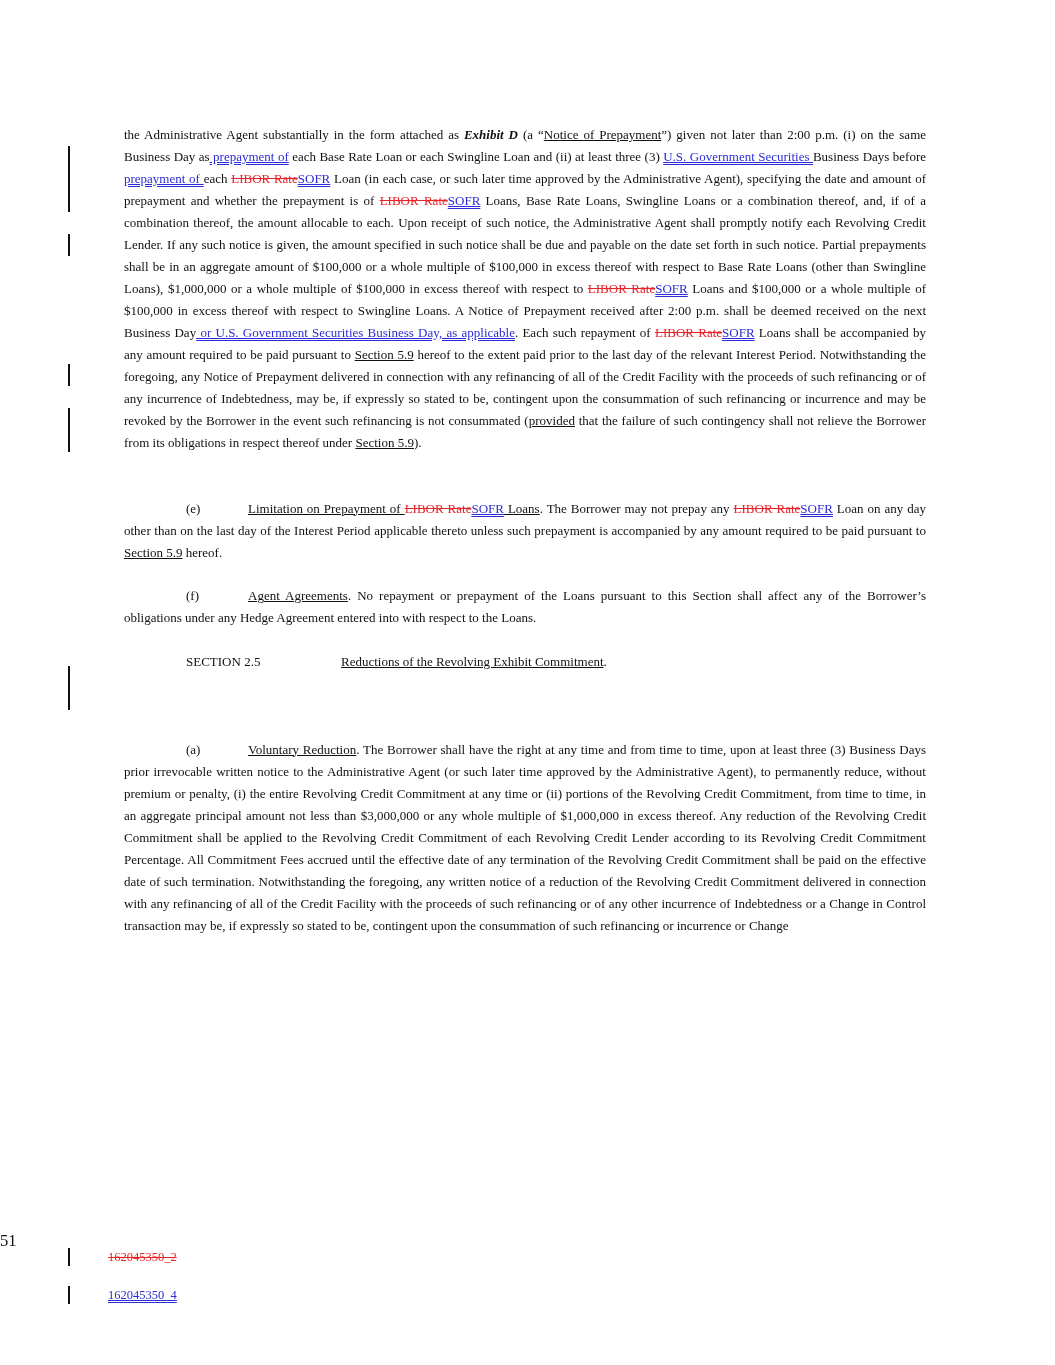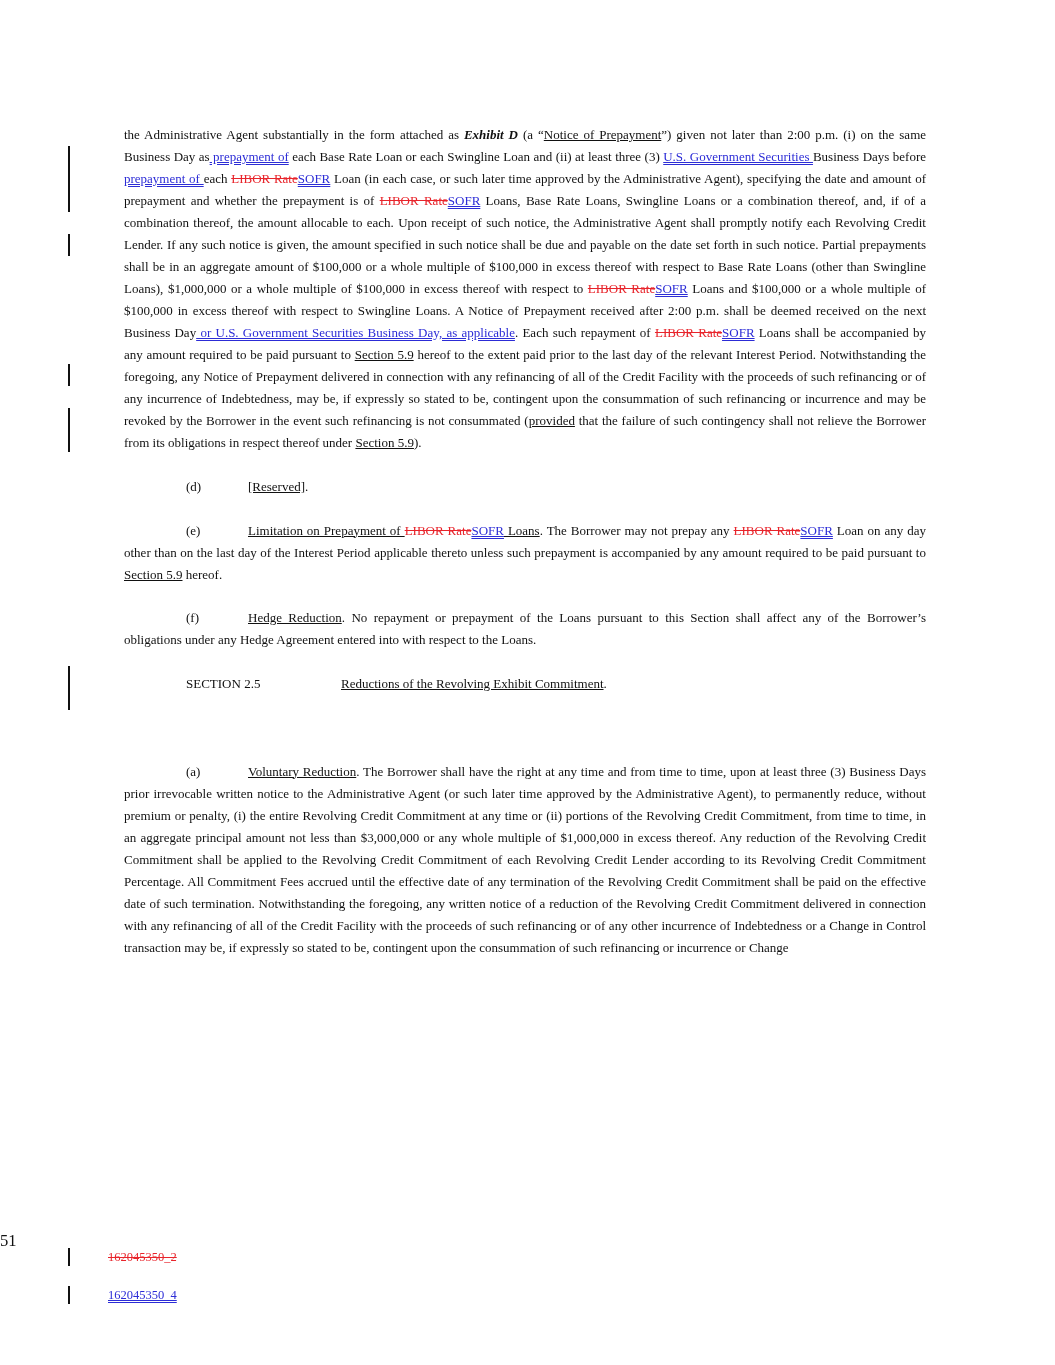--- a/index.html
+++ b/index.html
@@ -30,30 +30,27 @@
 <div class="bar" style="top:408px;height:44px;"></div>
 <div class="bar" style="top:666px;height:44px;"></div>
 <div class="bar" style="top:1248px;height:18px;"></div>
 <div class="bar" style="top:1286px;height:18px;"></div>
 
 <div class="page">
   <p class="p">
     <span>the Administrative Agent substantially in the form attached as </span><span class="bi">Exhibit D</span><span> (a “</span><span class="u">Notice of Prepayment</span><span>”) given not later than 2:00 p.m. (i) on the same Business Day as</span><span class="ins"> prepayment of</span><span> each Base Rate Loan or each Swingline Loan and (ii) at least three (3) </span><span class="ins">U.S. Government Securities </span><span>Business Days before </span><span class="ins">prepayment of </span><span>each </span><span class="del">LIBOR Rate</span><span class="ins">SOFR</span><span> Loan (in each case, or such later time approved by the Administrative Agent), specifying the date and amount of prepayment and whether the prepayment is of </span><span class="del">LIBOR Rate</span><span class="ins">SOFR</span><span> Loans, Base Rate Loans, Swingline Loans or a combination thereof, and, if of a combination thereof, the amount allocable to each.  Upon receipt of such notice, the Administrative Agent shall promptly notify each Revolving Credit Lender.  If any such notice is given, the amount specified in such notice shall be due and payable on the date set forth in such notice.  Partial prepayments shall be in an aggregate amount of $100,000 or a whole multiple of $100,000 in excess thereof with respect to Base Rate Loans (other than Swingline Loans), $1,000,000 or a whole multiple of $100,000 in excess thereof with respect to </span><span class="del">LIBOR Rate</span><span class="ins">SOFR</span><span> Loans and $100,000 or a whole multiple of $100,000 in excess thereof with respect to Swingline Loans.  A Notice of Prepayment received after 2:00 p.m. shall be deemed received on the next Business Day</span><span class="ins"> or U.S. Government Securities Business Day, as applicable</span><span>.  Each such repayment of </span><span class="del">LIBOR Rate</span><span class="ins">SOFR</span><span> Loans shall be accompanied by any amount required to be paid pursuant to </span><span class="u">Section 5.9</span><span> hereof to the extent paid prior to the last day of the relevant Interest Period.  Notwithstanding the foregoing, any Notice of Prepayment delivered in connection with any refinancing of all of the Credit Facility with the proceeds of such refinancing or of any incurrence of Indebtedness, may be, if expressly so stated to be, contingent upon the consummation of such refinancing or incurrence and may be revoked by the Borrower in the event such refinancing is not consummated (</span><span class="u">provided</span><span> that the failure of such contingency shall not relieve the Borrower from its obligations in respect thereof under </span><span class="u">Section 5.9</span><span>).</span>
   </p>
   <div class="gap"></div>
-  <p class="p">
-    <span class="ind"></span><span class="lbl">(d)</span><span class="u">[Reserved]</span><span>.</span>
-  </p>
   <div class="gap"></div>
   <p class="p">
     <span class="ind"></span><span class="lbl">(e)</span><span class="u">Limitation on Prepayment of </span><span class="del">LIBOR Rate</span><span class="ins">SOFR</span><span class="u"> Loans</span><span>.  The Borrower may not prepay any </span><span class="del">LIBOR Rate</span><span class="ins">SOFR</span><span> Loan on any day other than on the last day of the Interest Period applicable thereto unless such prepayment is accompanied by any amount required to be paid pursuant to </span><span class="u">Section 5.9</span><span> hereof.</span>
   </p>
   <div class="gap"></div>
   <p class="p">
-    <span class="ind"></span><span class="lbl">(f)</span><span class="u">Hedge Reduction</span><span>.  No repayment or prepayment of the Loans pursuant to this Section shall affect any of the Borrower’s obligations under any Hedge Agreement entered into with respect to the Loans.</span>
+    <span class="ind"></span><span class="lbl">(f)</span><span class="u">Agent Agreements</span><span>.  No repayment or prepayment of the Loans pursuant to this Section shall affect any of the Borrower’s obligations under any Hedge Agreement entered into with respect to the Loans.</span>
   </p>
   <div class="gap"></div>
   <p class="p">
     <span class="ind"></span><span class="sechead">SECTION 2.5</span><span class="u">Reductions of the Revolving Exhibit Commitment</span><span>.</span>
   </p>
   <div class="gap"></div>
     <div class="gap"></div>
     <div class="gap"></div>
   <p class="p">
     <span class="ind"></span><span class="lbl">(a)</span><span class="u">Voluntary Reduction</span><span>.  The Borrower shall have the right at any time and from time to time, upon at least three (3) Business Days prior irrevocable written notice to the Administrative Agent (or such later time approved by the Administrative Agent), to permanently reduce, without premium or penalty, (i) the entire Revolving Credit Commitment at any time or (ii) portions of the Revolving Credit Commitment, from time to time, in an aggregate principal amount not less than $3,000,000 or any whole multiple of $1,000,000 in excess thereof.  Any reduction of the Revolving Credit Commitment shall be applied to the Revolving Credit Commitment of each Revolving Credit Lender according to its Revolving Credit Commitment Percentage.  All Commitment Fees accrued until the effective date of any termination of the Revolving Credit Commitment shall be paid on the effective date of such termination.  Notwithstanding the foregoing, any written notice of a reduction of the Revolving Credit Commitment delivered in connection with any refinancing of all of the Credit Facility with the proceeds of such refinancing or of any other incurrence of Indebtedness or a Change in Control transaction may be, if expressly so stated to be, contingent upon the consummation of such refinancing or incurrence or Change</span>

